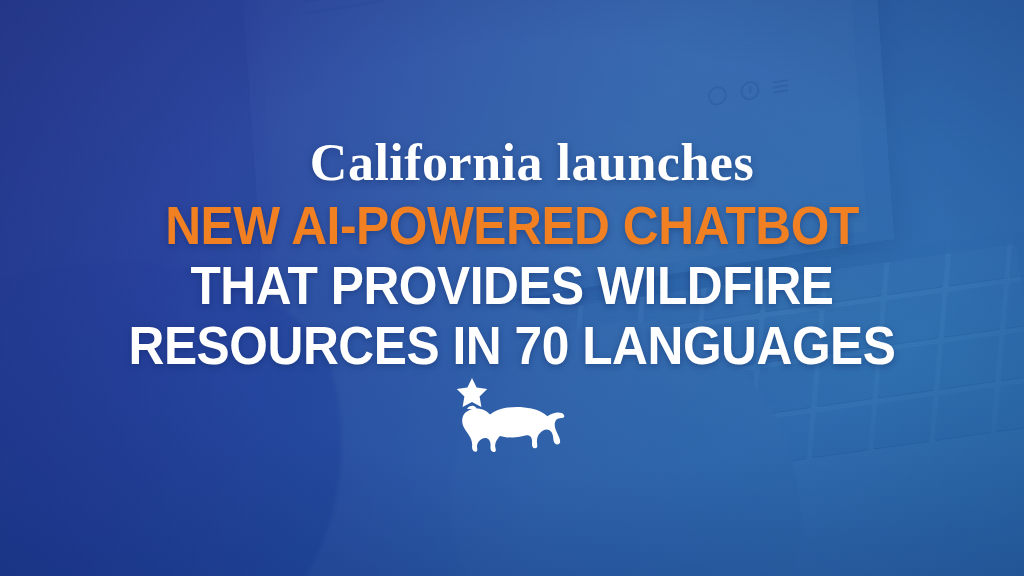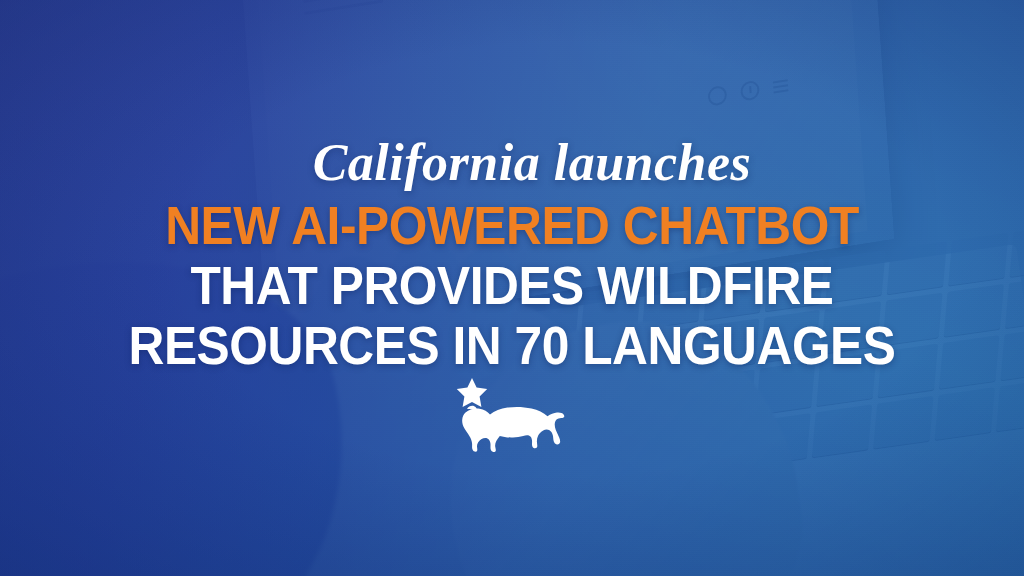--- a/index.html
+++ b/index.html
@@ -241,21 +241,20 @@
     text-align: center;
     z-index: 10;
   }
   .line {
     display: block;
     white-space: nowrap;
     line-height: 1;
   }
   .line-1 {
     font-family: "Liberation Serif", "DejaVu Serif", serif;
-    font-style: italic;
     font-weight: 700;
     font-size: 52px;
     color: #ffffff;
     letter-spacing: .5px;
     margin-bottom: 9px;
     text-shadow: 0 2px 7px rgba(10, 32, 90, .40);
     padding-left: 40px;
   }
   .line-2, .line-3, .line-4 {
     font-family: "Liberation Sans Narrow", "Liberation Sans", sans-serif;

